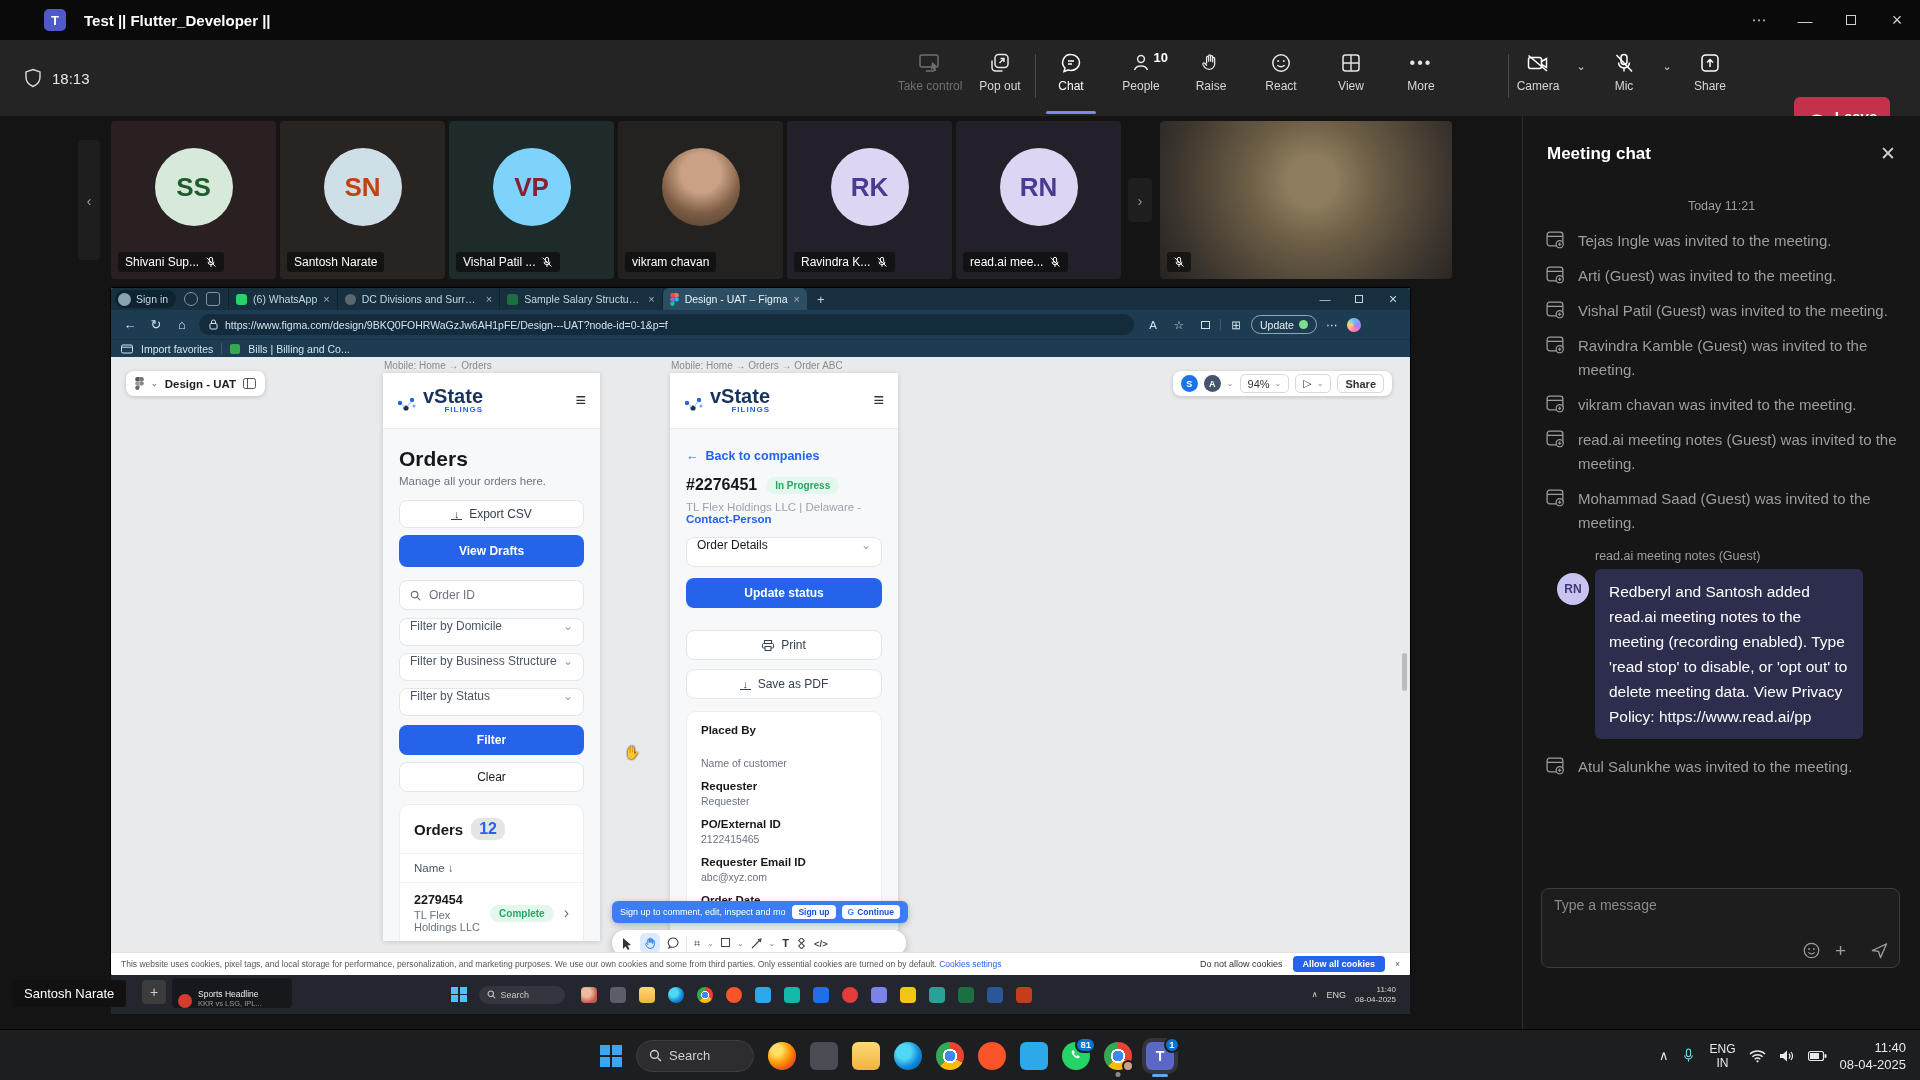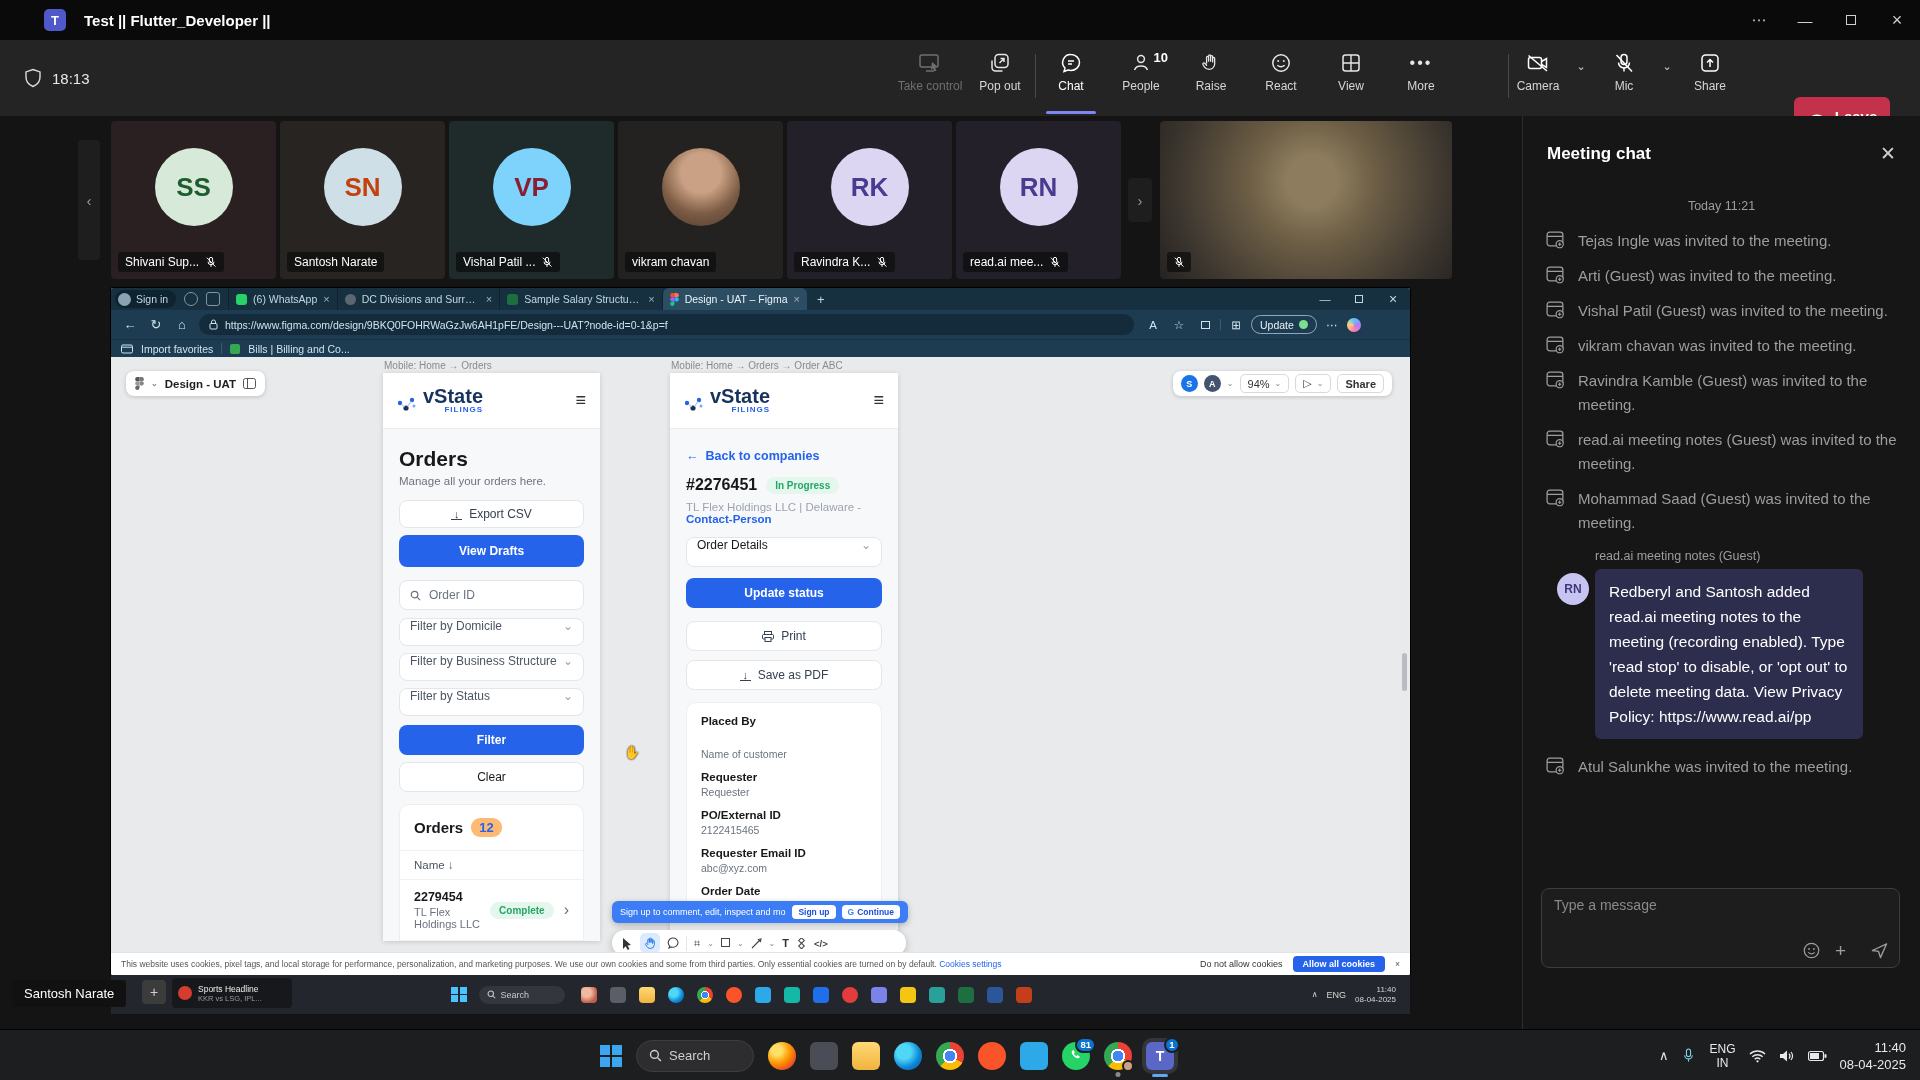--- a/index.html
+++ b/index.html
@@ -78,21 +78,21 @@
 .vlogo .sub{font-size:8px;font-weight:bold;color:#2563eb;letter-spacing:1px}
 .burger{margin-left:auto;font-size:18px;color:#333}
 .fbody{padding:12px 16px}
 .btn{border-radius:8px;display:flex;align-items:center;justify-content:center;gap:7px;font-size:12px}
 .btn.white{background:#fff;border:1px solid #e3e6ea;color:#374151}
 .btn.blue{background:#2563eb;color:#fff;font-weight:bold}
 .inputz{background:#fff;border:1px solid #e3e6ea;border-radius:8px;display:flex;align-items:center;gap:8px;padding:0 10px;color:#6b7280;font-size:12px}
 .selectz{background:#fff;border:1px solid #e3e6ea;border-radius:8px;display:flex;padding:0 10px;color:#4b5563;font-size:12px}
 .selectz .cv{margin-left:auto;color:#9ca3af}
 .card{background:#fff;border:1px solid #eceef1;border-radius:10px}
-.badge-blue{background:#fdba74;color:#2563eb;font-size:13px;font-weight:bold;border-radius:9px;padding:2px 8px}
+.badge-blue{background:#e5e5e5;color:#2563eb;font-size:16px;font-weight:bold;border-radius:9px;padding:2px 8px}
 .badge-green{background:#e4f7ec;color:#27a567;font-size:10px;font-weight:bold;border-radius:9px;padding:3px 9px}
 .orow{display:flex;align-items:center;padding:10px 14px;border-top:1px solid #f0f1f3}
 .dl-ico{width:11px;text-align:center;font-weight:bold;border-bottom:1.6px solid currentColor;line-height:10px;font-size:11px}
 .fm-banner{position:absolute;left:501px;top:544px;width:296px;height:22px;background:#3c7df6;border-radius:6px;display:flex;align-items:center;gap:6px;padding:0 8px;color:#fff;font-size:9px;box-shadow:0 2px 6px rgba(0,0,0,.25)}
 .fm-banner .wbtn{background:#fff;color:#1d4ed8;font-weight:bold;border-radius:4px;padding:2px 6px;font-size:8.5px;display:flex;align-items:center;gap:3px;white-space:nowrap}
 .fm-toolbar{position:absolute;left:501px;top:573px;width:294px;height:26px;background:#fff;border-radius:13px;box-shadow:0 2px 8px rgba(0,0,0,.22);display:flex;align-items:center;gap:7px;padding:0 10px;color:#444;font-size:11px}
 .ft-act{width:20px;height:20px;background:#dbeafe;border-radius:5px;display:flex;align-items:center;justify-content:center}
 .ft-sep{width:1px;height:15px;background:#e5e5e5}
 .ft-cv{font-size:8px;color:#888}
 .cscroll{position:absolute;right:3px;top:296px;width:5px;height:38px;border-radius:3px;background:#b9bcc1}
@@ -110,21 +110,21 @@
 .s-start i{width:7px;height:7px;background:#4cc2ff}
 .s-search{height:18px;width:86px;background:#33363d;border-radius:9px;margin-left:12px;display:flex;align-items:center;gap:5px;padding:0 8px;font-size:9px;color:#c9c9c9}
 .s-icons{display:flex;gap:13px;margin-left:16px;align-items:center}
 .s-ico{width:16px;height:16px;border-radius:4px}
 .s-tray{margin-left:auto;display:flex;align-items:center;gap:9px;margin-right:14px;color:#d6d6d6;font-size:8px}
 .s-clock{text-align:right;line-height:10px}
 
 
 .presenter{position:absolute;left:12px;top:864px;background:#111;border-radius:3px;padding:6px 12px;font-size:13px;color:#fff;z-index:5}
 .plus-tile{position:absolute;left:142px;top:864px;width:24px;height:24px;background:#3c3c3c;border-radius:4px;color:#cfcfcf;display:flex;align-items:center;justify-content:center;font-size:14px;z-index:5}
-.widget{position:absolute;left:172px;top:862px;width:120px;height:30px;background:#16181c;border-radius:4px;display:flex;align-items:center;gap:6px;padding:0 6px;z-index:4}
+.widget{position:absolute;left:172px;top:862px;width:120px;height:30px;background:#16181c;border-radius:4px;display:flex;align-items:flex-end;gap:6px;padding:0 6px;z-index:4}
 .widget .dot{width:14px;height:14px;border-radius:50%;background:#d43d2f;flex:0 0 auto}
 .widget .l1{font-size:8.5px;color:#eee;line-height:10px}
 .widget .l2{font-size:7.5px;color:#9a9a9a;line-height:9px}
 
 
 .chatpanel{position:absolute;left:1522px;top:116px;width:398px;height:913px;background:#161616;border-left:1px solid #2c2c2c;overflow:hidden}
 .cp-head{display:flex;align-items:center;padding:26px 24px 0 24px}
 .cp-title{font-size:17px;font-weight:bold;color:#fff}
 .cp-close{margin-left:auto;color:#cfcfcf;font-size:19px}
 .cp-date{text-align:center;color:#9d9d9d;font-size:12.5px;margin-top:34px}
@@ -621,21 +621,21 @@
           <div style="display:flex;align-items:center;gap:9px;margin-top:13px">
             <span style="font-size:16px;font-weight:bold;color:#16181c">#2276451</span>
             <span class="badge-green">In Progress</span>
           </div>
           <div style="font-size:11.5px;color:#9ca3af;margin-top:7px"><span>TL Flex Holdings LLC | Delaware -</span> <span style="color:#2563eb;font-weight:bold">Contact-Person</span></div>
           <div class="selectz" style="height:30px;margin-top:12px;color:#16181c">
               <span>Order Details</span>
               <span class="cv">⌄</span>
             </div>
           <div class="btn blue" style="height:30px;margin-top:11px">Update status</div>
-          <div class="btn white" style="height:30px;margin-top:13px">
+          <div class="btn white" style="height:30px;margin-top:22px">
             <svg width="12" height="11" viewBox="0 0 12 11">
                 <rect x="2.5" y="0.5" width="7" height="3" fill="none" stroke="#374151"></rect>
                 <rect x="0.5" y="3.5" width="11" height="4.5" rx="1" fill="none" stroke="#374151"></rect>
                 <rect x="3" y="6.5" width="6" height="4" fill="#fff" stroke="#374151"></rect>
               </svg>
             <span>Print</span>
           </div>
           <div class="btn white" style="height:30px;margin-top:9px">
               <span class="dl-ico">↓</span>
               <span>Save as PDF</span>
@@ -808,32 +808,32 @@
     </div>
     <div class="sysmsg">
       <span>
           <svg width="21" height="21" viewBox="0 0 20 20">
             <rect x="2" y="3" width="15" height="13" rx="2.5" fill="none" stroke="#9d9d9d" stroke-width="1.2"></rect>
             <path d="M2 7h15" stroke="#9d9d9d" stroke-width="1.2"></path>
             <circle cx="14" cy="14.5" r="3.4" fill="#161616" stroke="#9d9d9d" stroke-width="1.1"></circle>
             <path d="M14 12.9v3.2M12.4 14.5h3.2" stroke="#9d9d9d" stroke-width="1.1"></path>
           </svg>
         </span>
-      <span class="txt">vikram chavan was invited to the meeting.</span>
+      <span class="txt">Ravindra Kamble (Guest) was invited to the meeting.</span>
     </div>
     <div class="sysmsg">
       <span>
           <svg width="21" height="21" viewBox="0 0 20 20">
             <rect x="2" y="3" width="15" height="13" rx="2.5" fill="none" stroke="#9d9d9d" stroke-width="1.2"></rect>
             <path d="M2 7h15" stroke="#9d9d9d" stroke-width="1.2"></path>
             <circle cx="14" cy="14.5" r="3.4" fill="#161616" stroke="#9d9d9d" stroke-width="1.1"></circle>
             <path d="M14 12.9v3.2M12.4 14.5h3.2" stroke="#9d9d9d" stroke-width="1.1"></path>
           </svg>
         </span>
-      <span class="txt">Ravindra Kamble (Guest) was invited to the meeting.</span>
+      <span class="txt">vikram chavan was invited to the meeting.</span>
     </div>
     <div class="sysmsg">
       <span>
           <svg width="21" height="21" viewBox="0 0 20 20">
             <rect x="2" y="3" width="15" height="13" rx="2.5" fill="none" stroke="#9d9d9d" stroke-width="1.2"></rect>
             <path d="M2 7h15" stroke="#9d9d9d" stroke-width="1.2"></path>
             <circle cx="14" cy="14.5" r="3.4" fill="#161616" stroke="#9d9d9d" stroke-width="1.1"></circle>
             <path d="M14 12.9v3.2M12.4 14.5h3.2" stroke="#9d9d9d" stroke-width="1.1"></path>
           </svg>
         </span>

